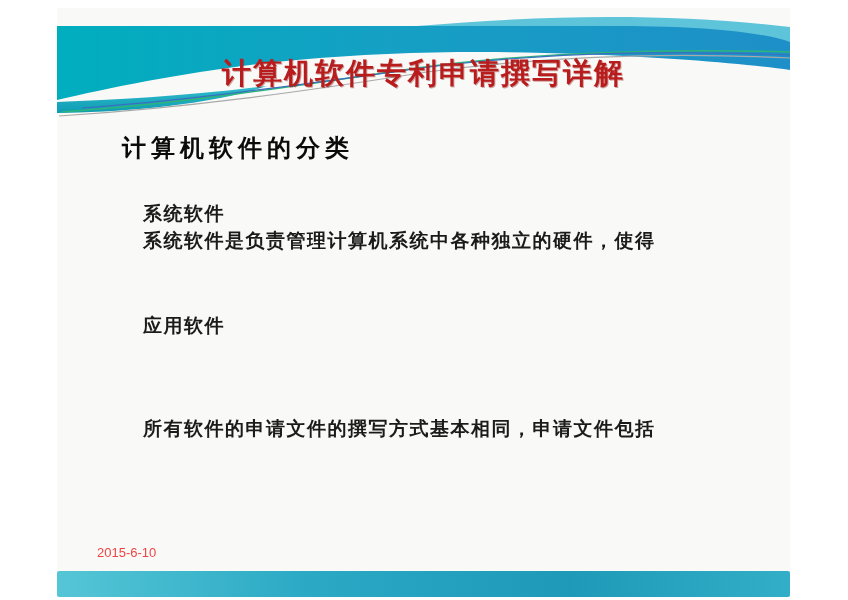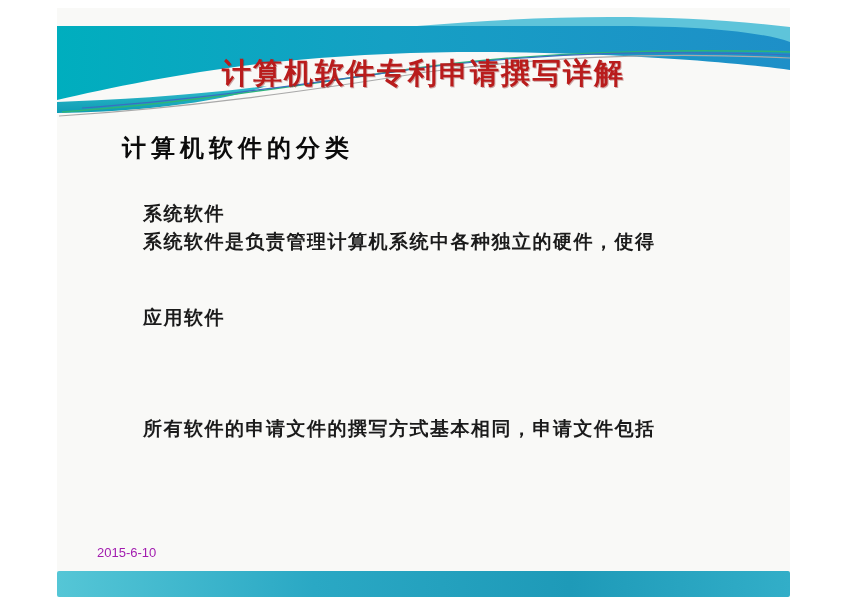--- a/index.html
+++ b/index.html
@@ -27,28 +27,28 @@
     position:absolute;left:31px;top:124px;
     font-size:24px;font-weight:bold;color:#0b0b0b;
     letter-spacing:5px;white-space:nowrap;margin-left:34px;
   }
   .txt{
     position:absolute;left:76px;
     font-size:19px;font-weight:600;color:#1b1b1b;
     letter-spacing:1.5px;line-height:28px;white-space:nowrap;margin-left:10px;
   }
   .b1-label{top:192px;}
-  .b1-para{top:220px;}
-  .b2-label{top:296px;text-align:right;}
+  .b1-para{top:220px;font-family:Liberation Mono, monospace;}
+  .b2-label{top:304px;text-align:right;}
   .b2-para{top:322px;}
   .b3-para{top:408px;font-family:Liberation Mono, monospace;}
   .footer-date{
     position:absolute;left:40px;top:537px;
     font-family:"Liberation Sans","DejaVu Sans",sans-serif;
-    font-size:13px;color:#a21caf;
+    font-size:13px;color:#ef4444;
   }
   .footer-page{
     position:absolute;left:678px;top:566px;
     font-family:"Liberation Sans","DejaVu Sans",sans-serif;
     font-size:13px;color:#1d5c78;
   }
   .bottom-bar{
     position:absolute;left:57px;top:571px;width:733px;height:26px;
     background:linear-gradient(90deg,#55c6d6 0%,#2aa8c4 35%,#1e9ab8 70%,#32aec8 100%);
     border-radius:2px;

